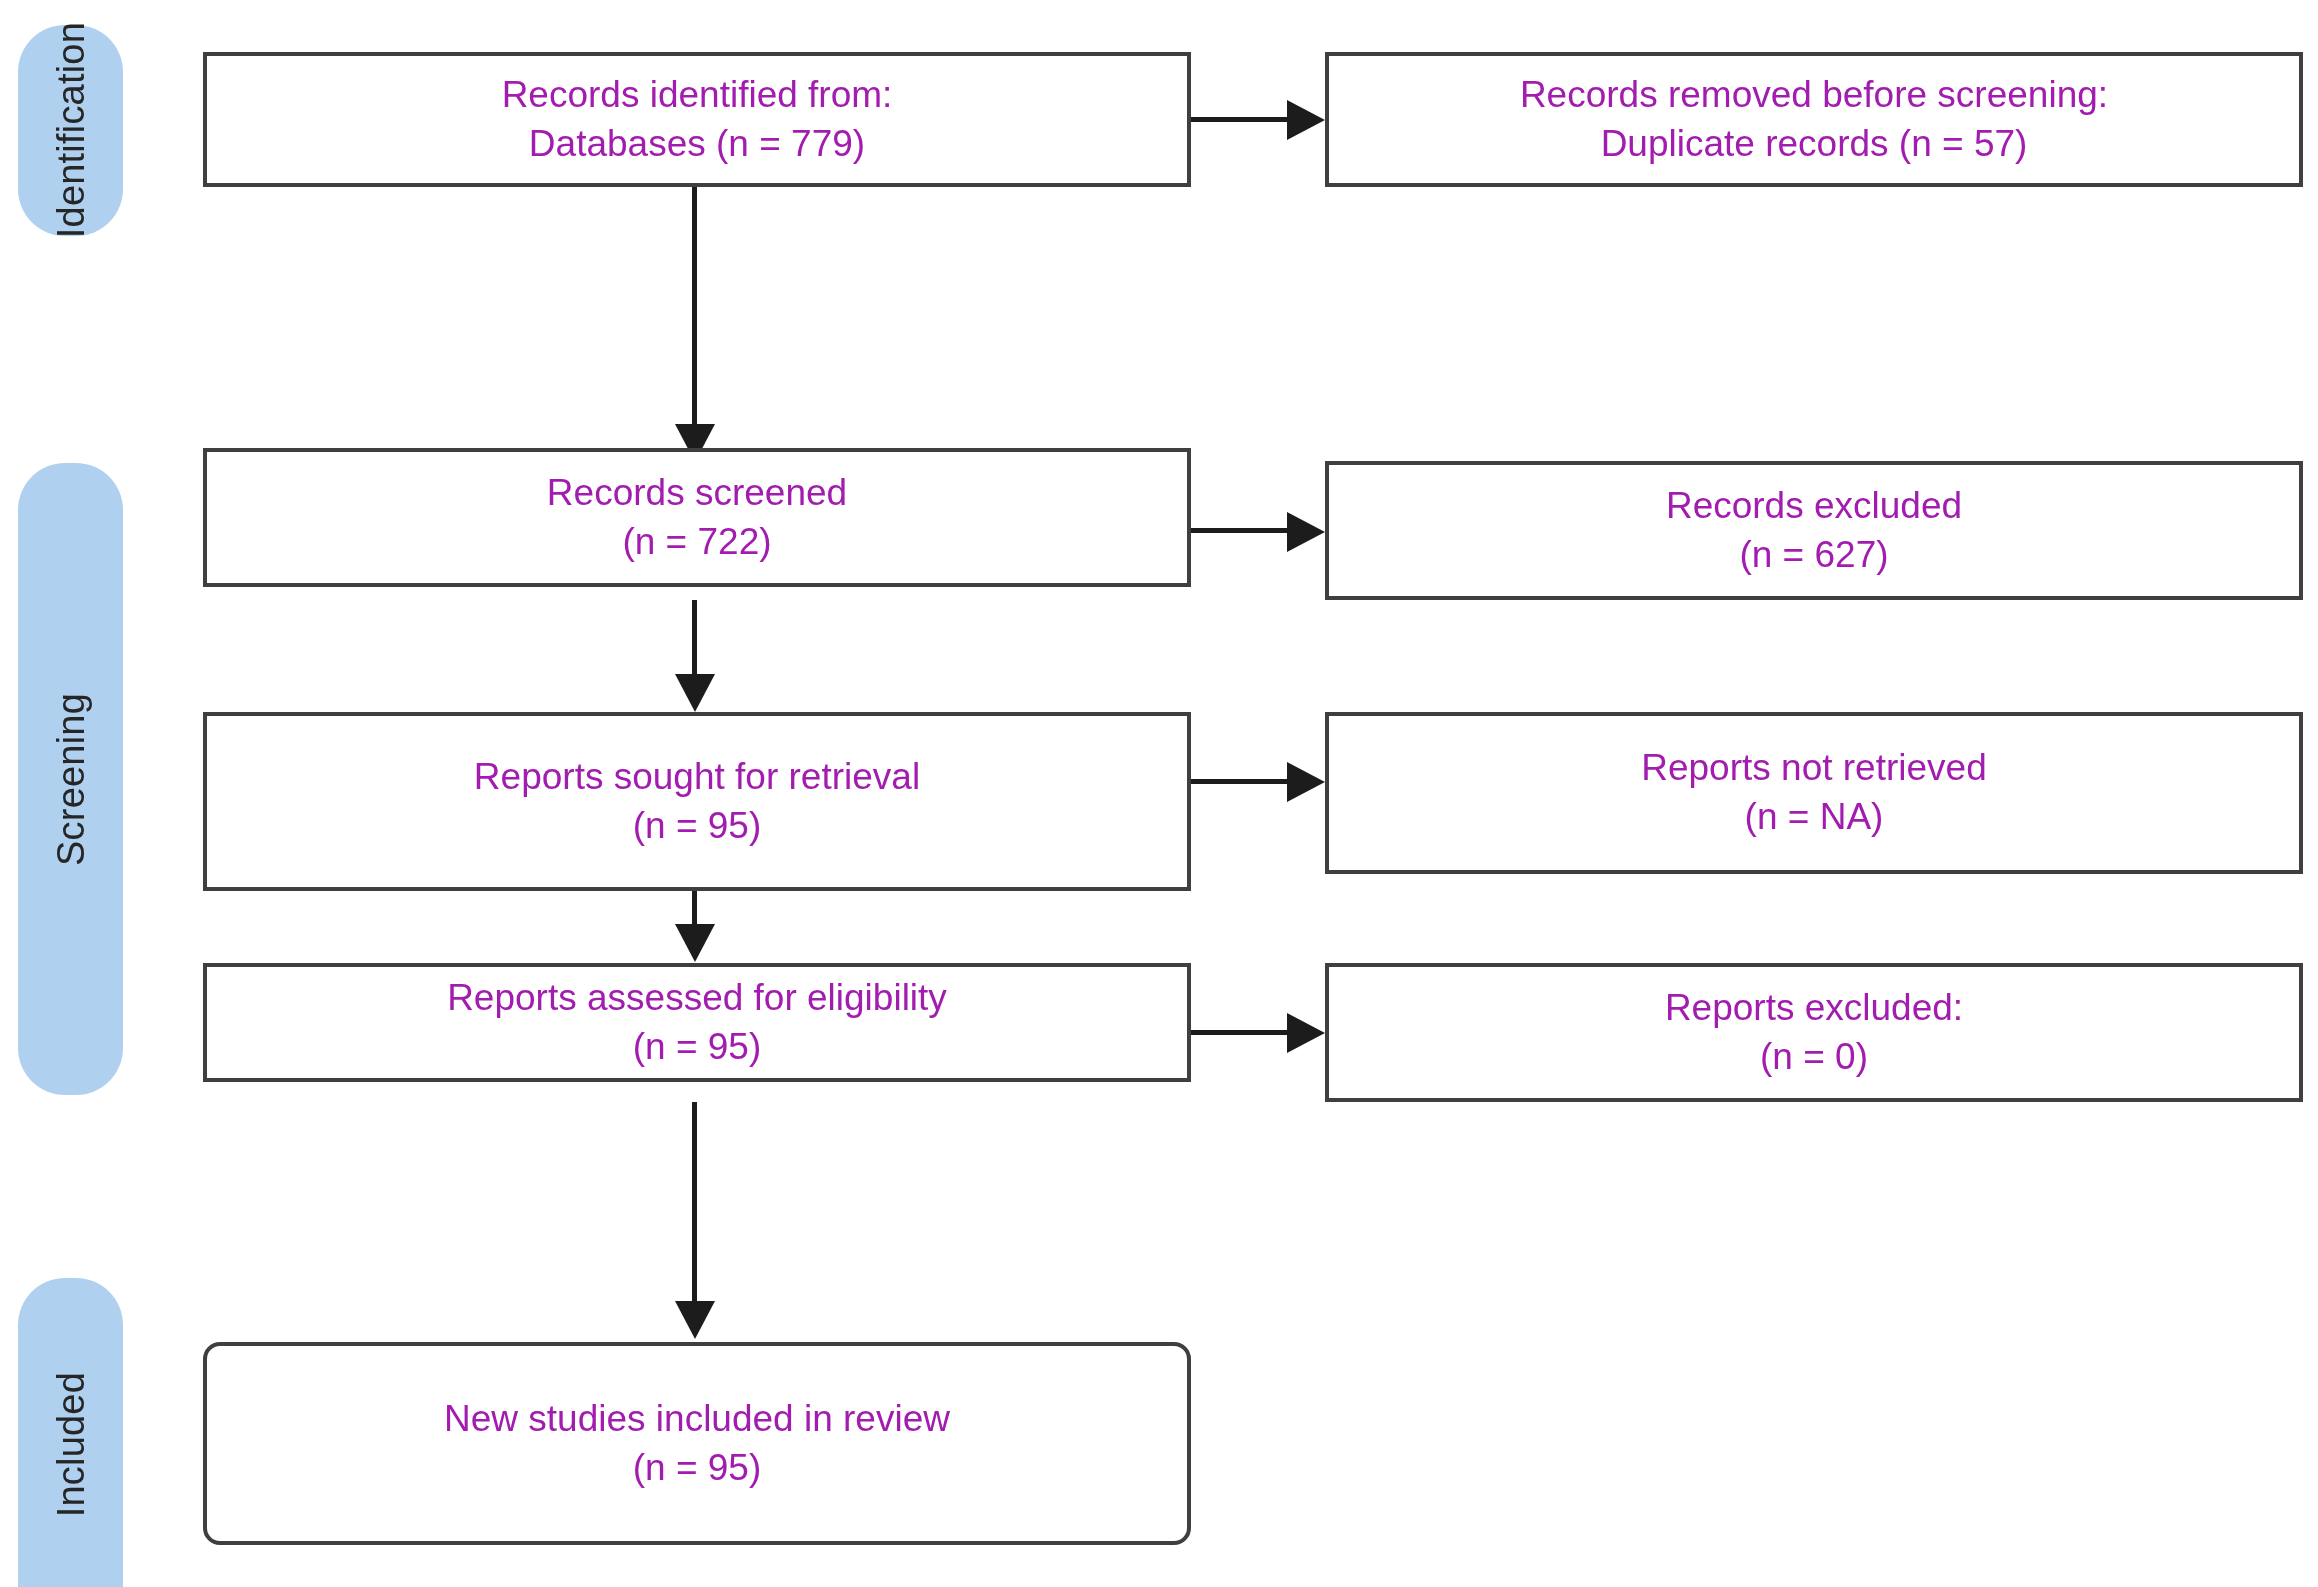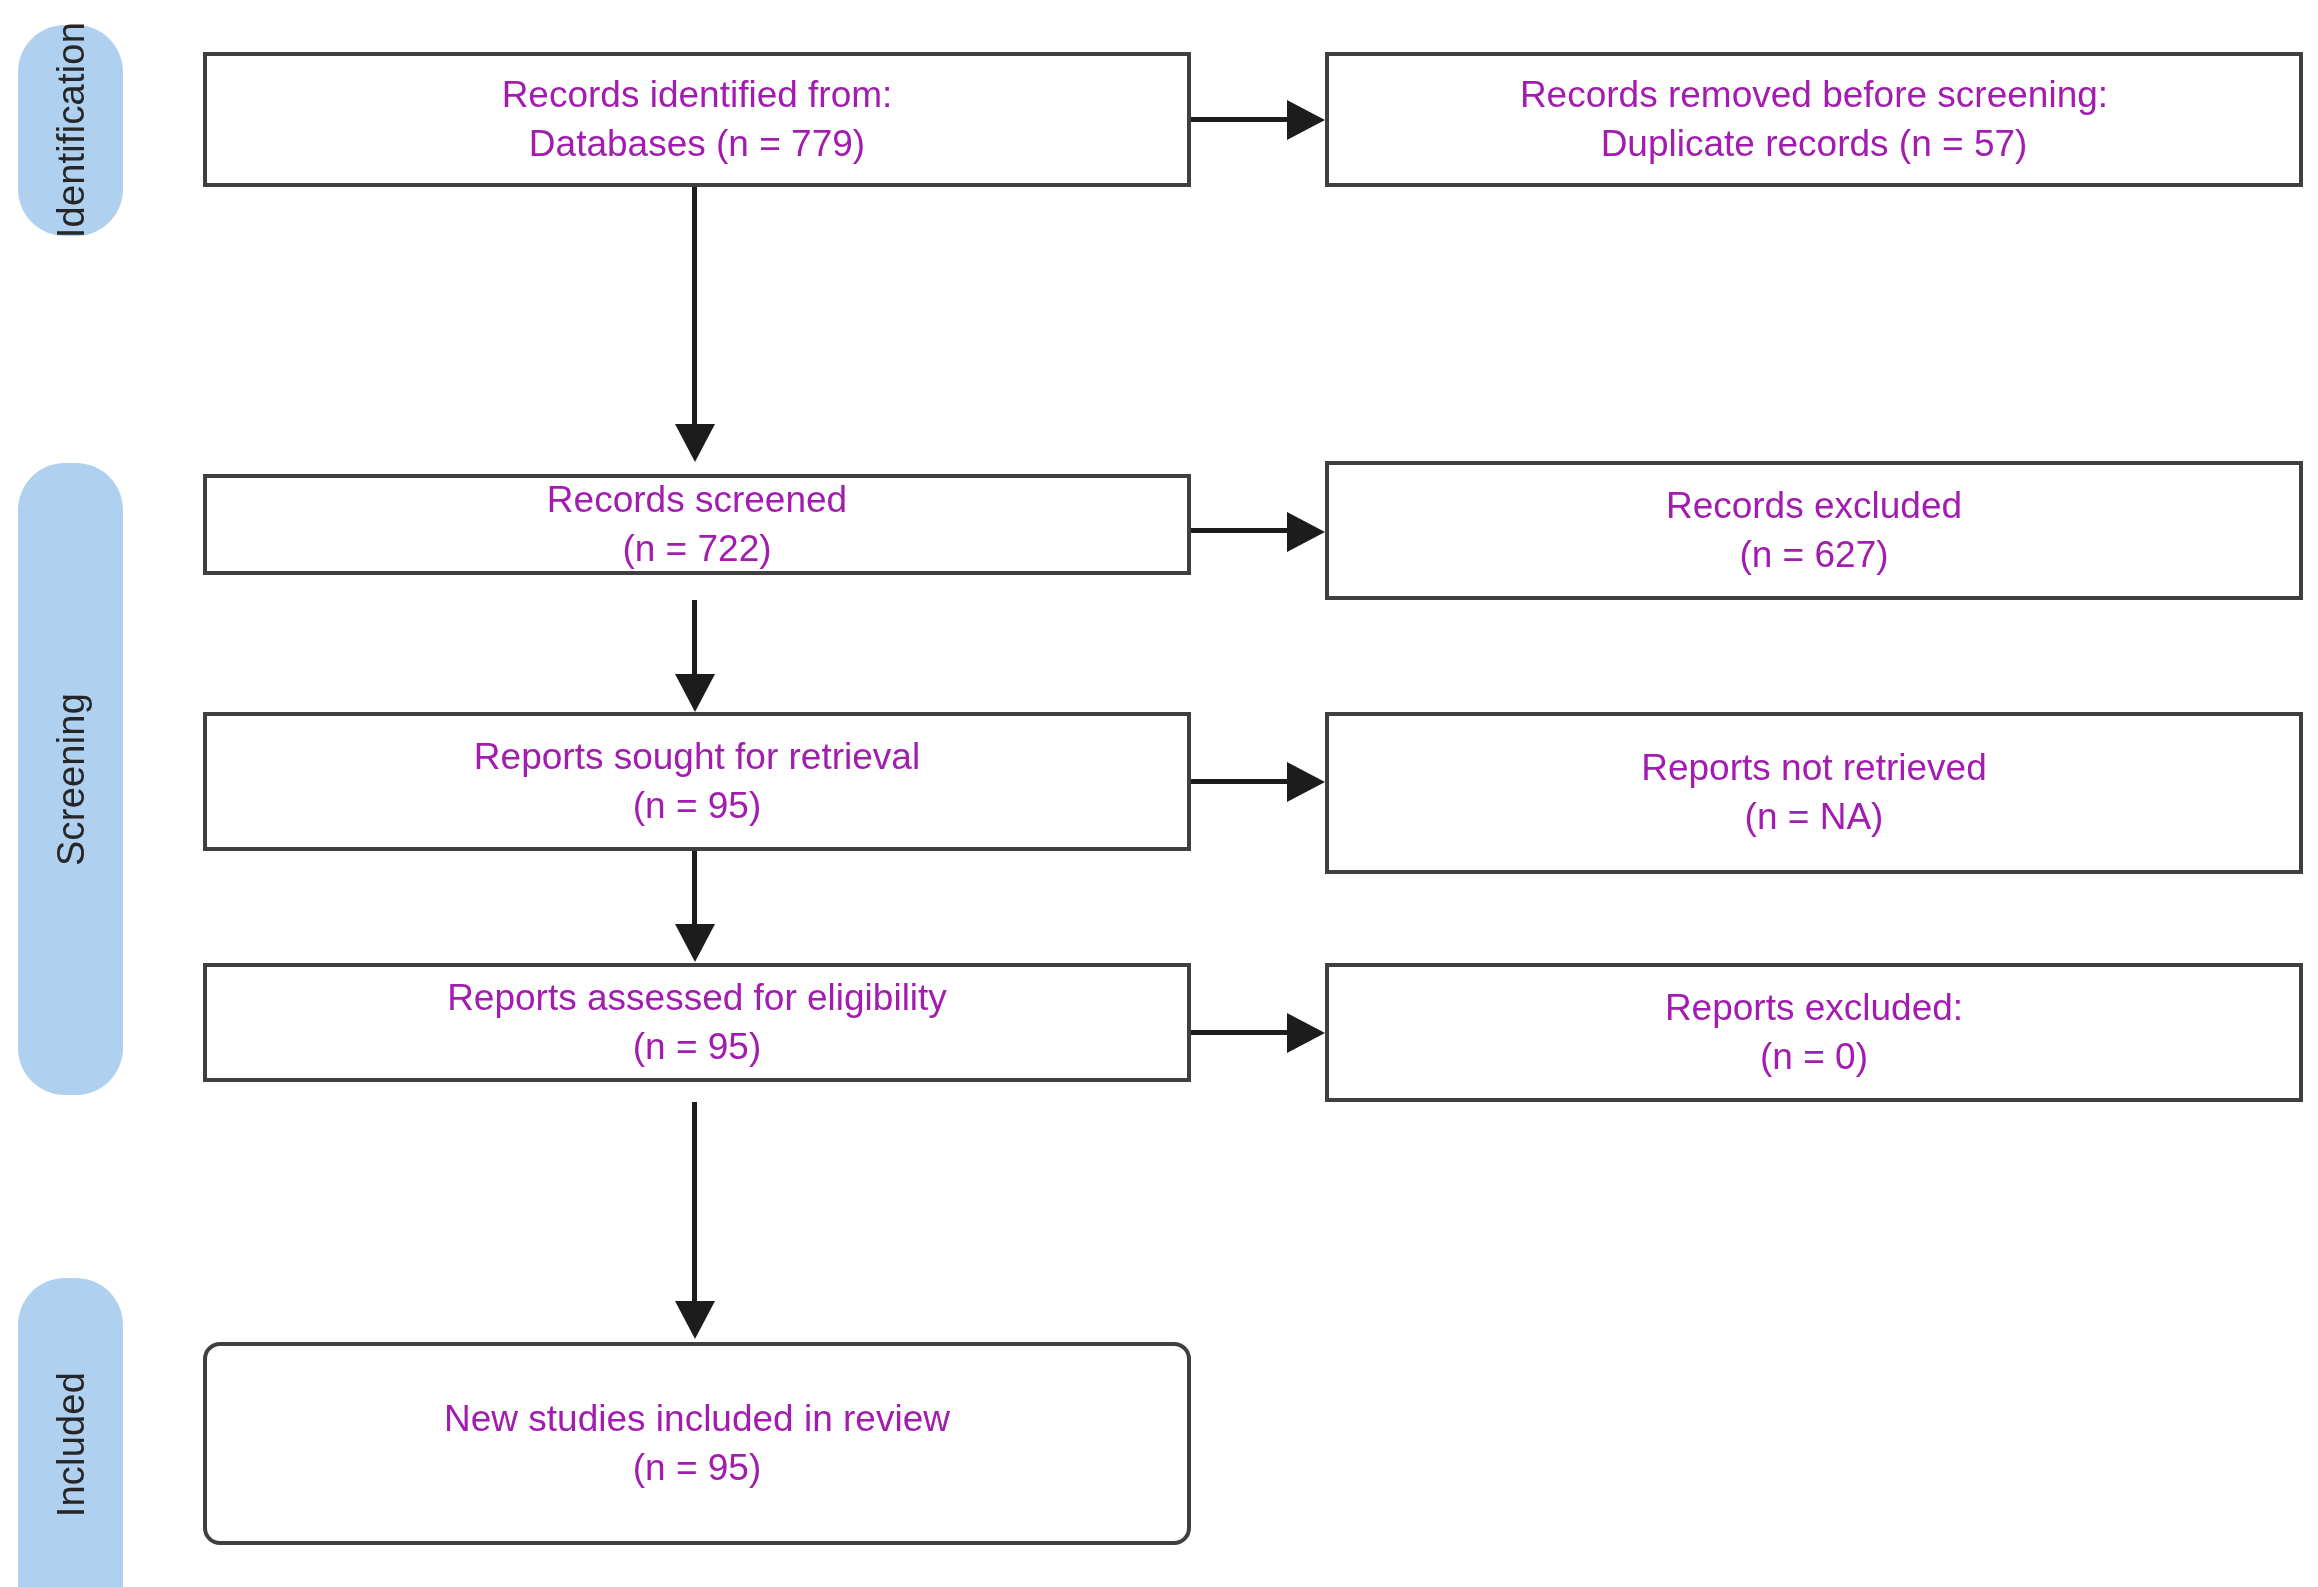--- a/index.html
+++ b/index.html
@@ -78,23 +78,23 @@
     white-space: nowrap;
   }
 
   
   .col-left  { left: 203px;  width: 988px; }
   
   .col-right { left: 1325px; width: 978px; }
 
   #box-identified        { top: 52px;   height: 135px; }
   #box-removed           { top: 52px;   height: 135px; }
-  #box-screened          { top: 474px;  height: 101px; }
+  #box-screened          { top: 448px;  height: 139px; }
   #box-records-excluded  { top: 461px;  height: 139px; }
-  #box-sought            { top: 712px;  height: 139px; }
+  #box-sought            { top: 712px;  height: 179px; }
   #box-not-retrieved     { top: 712px;  height: 162px; }
   #box-assessed          { top: 963px; height: 119px; }
   #box-reports-excluded  { top: 963px; height: 139px; }
   #box-included          { top: 1342px; height: 203px; border-radius: 17px; }
 
   
   .conn {
     position: absolute;
   }
   

